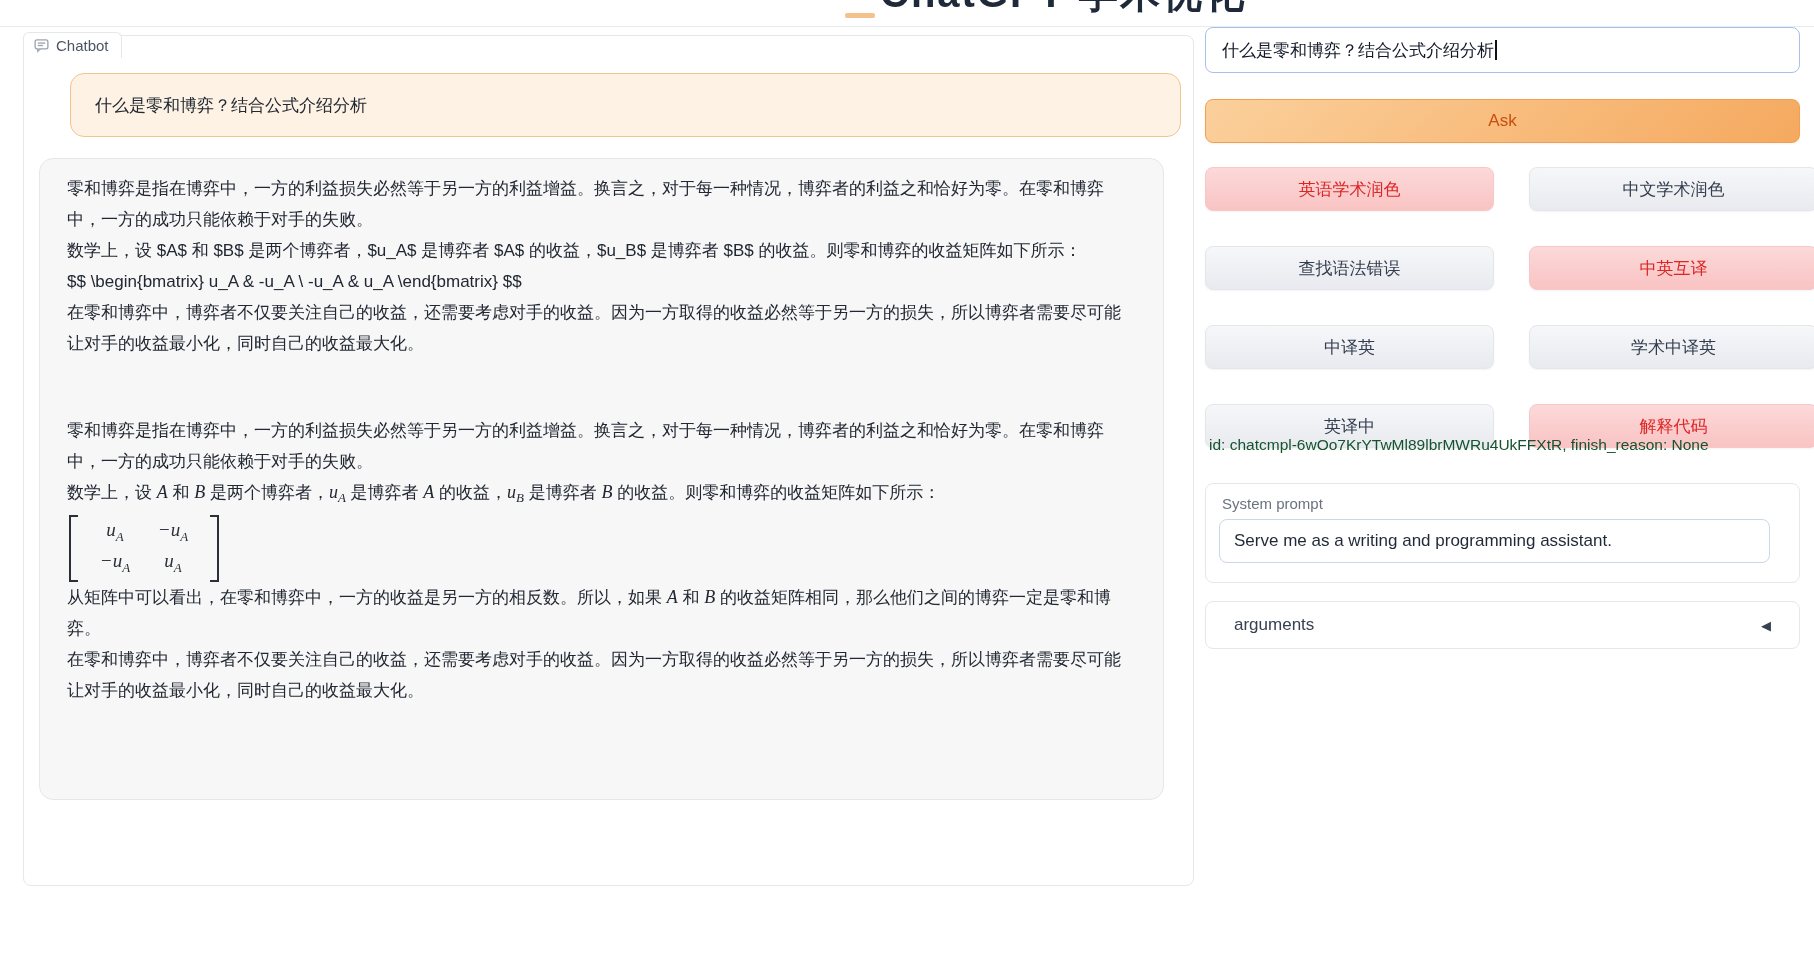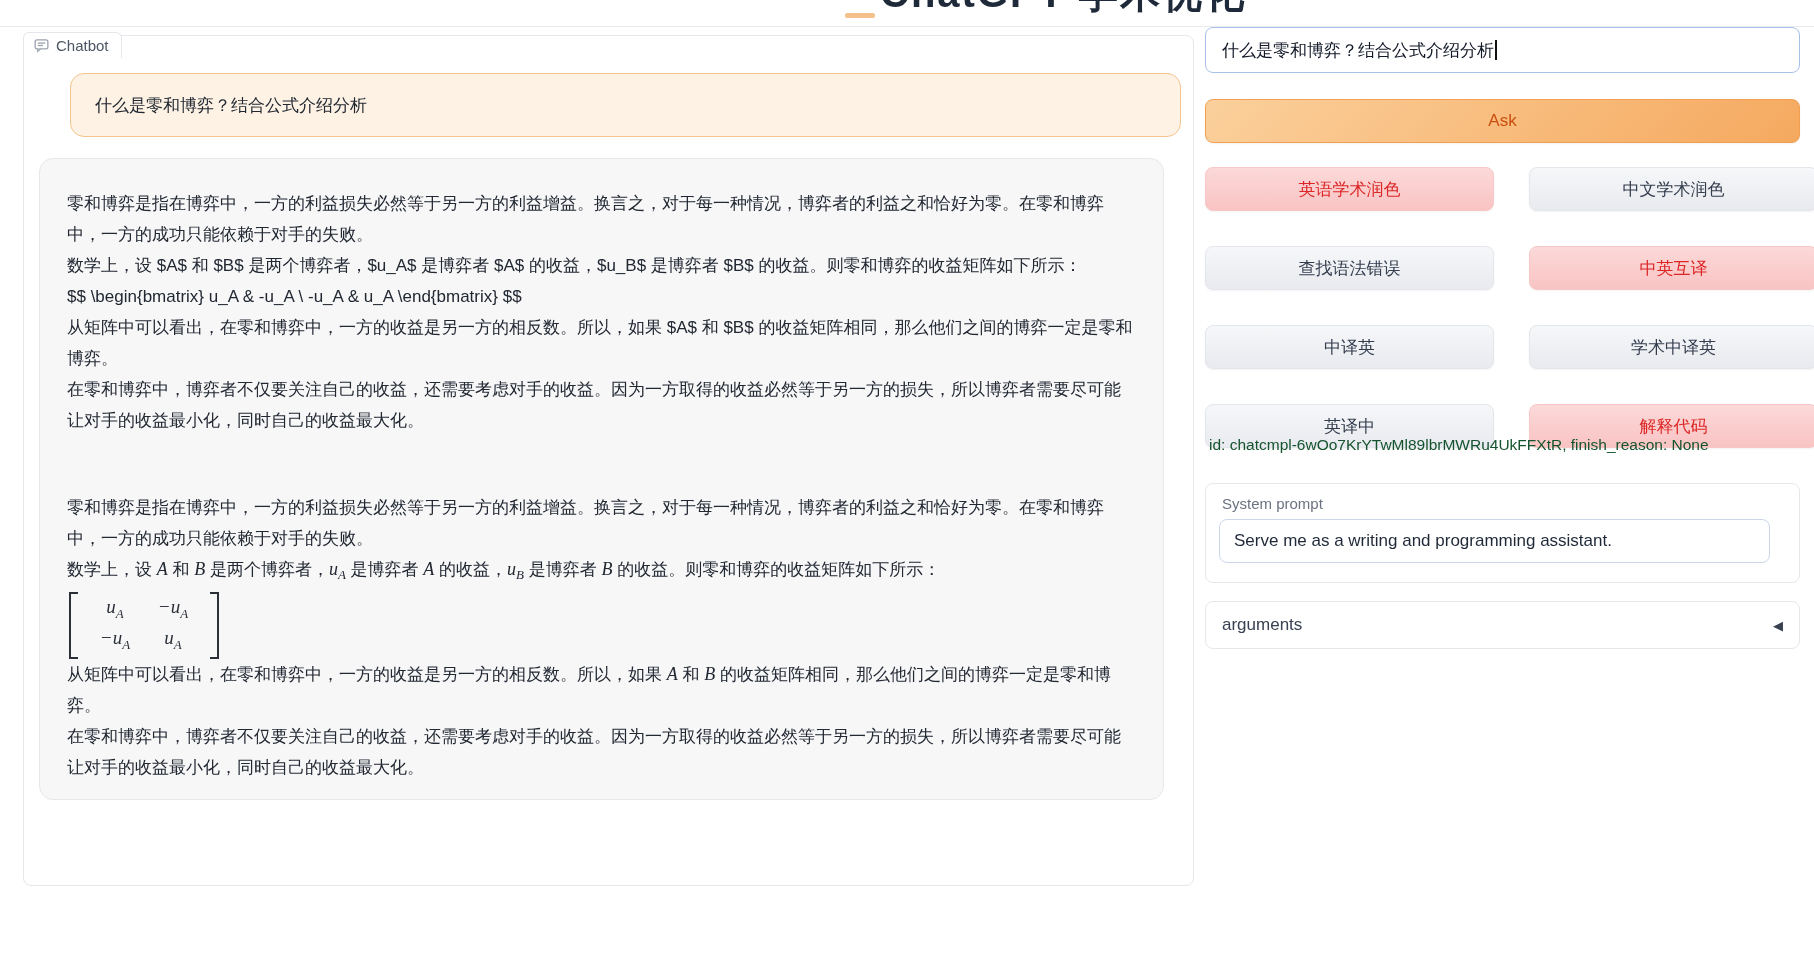--- a/index.html
+++ b/index.html
@@ -32,21 +32,21 @@
   }
   .chat-icon { display:inline-flex; color:#9ca3af; }
   .msg-user {
     position:absolute; left:46px; top:37px; width:1111px; height:64px;
     background:#fdf2e4; border:1.5px solid #f3c48e; border-radius:14px 14px 14px 14px;
     padding:20px 24px; font-size:17px; color:#222832;
   }
   .msg-bot {
     position:absolute; left:15px; top:122px; width:1125px; height:642px;
     background:#f7f7f8; border:1px solid #e5e7eb; border-radius:14px;
-    padding:29px 27px; font-size:17px; line-height:31px; color:#222832;
+    padding:14px 27px; font-size:17px; line-height:31px; color:#222832;
   }
   .msg-bot p { margin:0; }
   .block-b { margin-top:56px; }
   .mvar { font-family:"Liberation Serif", serif; font-style:italic; font-size:18px; }
   sub.msub { font-family:"Liberation Serif", serif; font-style:italic; font-size:13px; }
   
   .matrix { display:inline-flex; align-items:stretch; margin:2px 0 0 2px; line-height:normal; vertical-align:middle; }
   .brk { width:9px; border:2px solid #2a2f38; }
   .brk-l { border-right:none; }
   .brk-r { border-left:none; }
@@ -95,21 +95,21 @@
     border:1px solid #e5e7eb; border-radius:8px; background:#fff; padding:11px 29px 0 13px;
   }
   .sys-label { font-size:15px; color:#6b7280; padding-left:3px; }
   .sys-input {
     margin-top:7px; height:44px; border:1px solid #cbd7e8; border-radius:8px;
     padding:0 14px; display:flex; align-items:center; font-size:17px; color:#1f2937; background:#fff;
   }
   .args-box {
     position:absolute; left:0; top:574px; width:595px; height:48px;
     border:1px solid #e5e7eb; border-radius:8px; background:#fff;
-    display:flex; align-items:center; padding:0 16px; font-size:17px; color:#374151; cursor:pointer;
+    display:flex; align-items:center; padding:0 28px; font-size:17px; color:#374151; cursor:pointer;
   }
   .args-arrow { margin-left:auto; font-size:13px; color:#374151; }
 </style>
 </head>
 <body>
 
 <div class="stage">
 
   <div class="page-title">ChatGPT 学术优化</div>
   <div class="subtitle-frag"></div>
@@ -132,21 +132,20 @@
     <div class="msg-user">
       <span>什么是零和博弈？结合公式介绍分析</span>
     </div>
 
     <div class="msg-bot">
 
       <div>
         <p>零和博弈是指在博弈中，一方的利益损失必然等于另一方的利益增益。换言之，对于每一种情况，博弈者的利益之和恰好为零。在零和博弈中，一方的成功只能依赖于对手的失败。</p>
         <p>数学上，设 $A$ 和 $B$ 是两个博弈者，$u_A$ 是博弈者 $A$ 的收益，$u_B$ 是博弈者 $B$ 的收益。则零和博弈的收益矩阵如下所示：</p>
         <p>$$ \begin{bmatrix} u_A &amp; -u_A \ -u_A &amp; u_A \end{bmatrix} $$</p>
-        <p>从矩阵中可以看出，在零和博弈中，一方的收益是另一方的相反数。所以，如果 $A$ 和 $B$ 的收益矩阵相同，那么他们之间的博弈一定是零和博弈。</p>
         <p>在零和博弈中，博弈者不仅要关注自己的收益，还需要考虑对手的收益。因为一方取得的收益必然等于另一方的损失，所以博弈者需要尽可能让对手的收益最小化，同时自己的收益最大化。</p>
       </div>
 
       <div class="block-b">
         <p>零和博弈是指在博弈中，一方的利益损失必然等于另一方的利益增益。换言之，对于每一种情况，博弈者的利益之和恰好为零。在零和博弈中，一方的成功只能依赖于对手的失败。</p>
         <p>
           <span>数学上，设 </span><i class="mvar">A</i><span> 和 </span><i class="mvar">B</i><span> 是两个博弈者，</span><i class="mvar">u</i><sub class="msub">A</sub><span> 是博弈者 </span><i class="mvar">A</i><span> 的收益，</span><i class="mvar">u</i><sub class="msub">B</sub><span> 是博弈者 </span><i class="mvar">B</i><span> 的收益。则零和博弈的收益矩阵如下所示：</span>
         </p>
         <div class="matrix">
           <div class="brk brk-l"></div>

